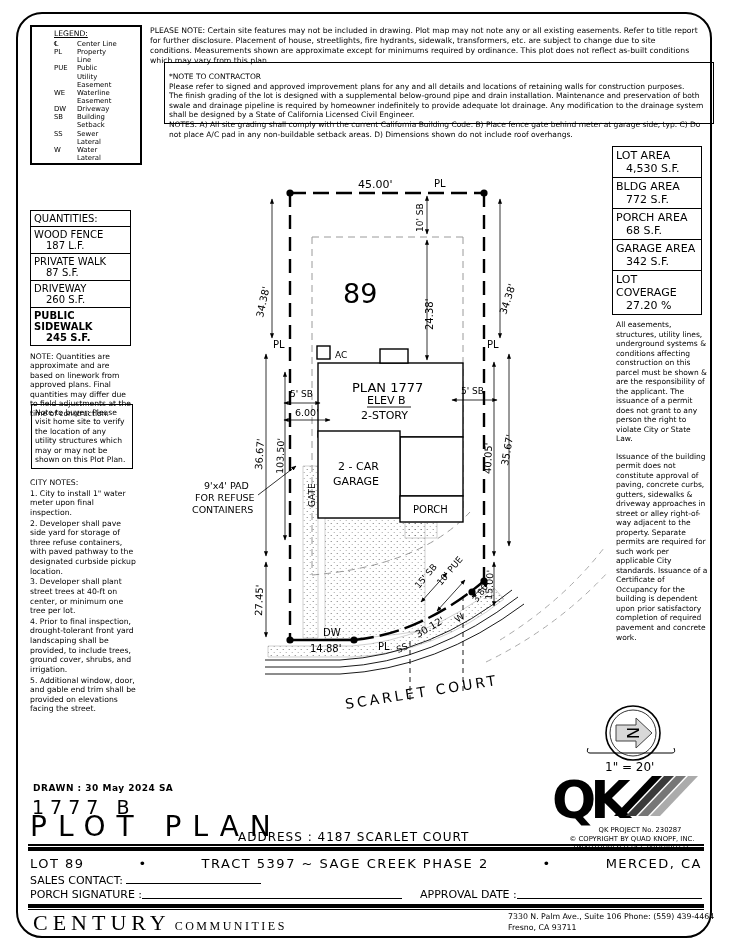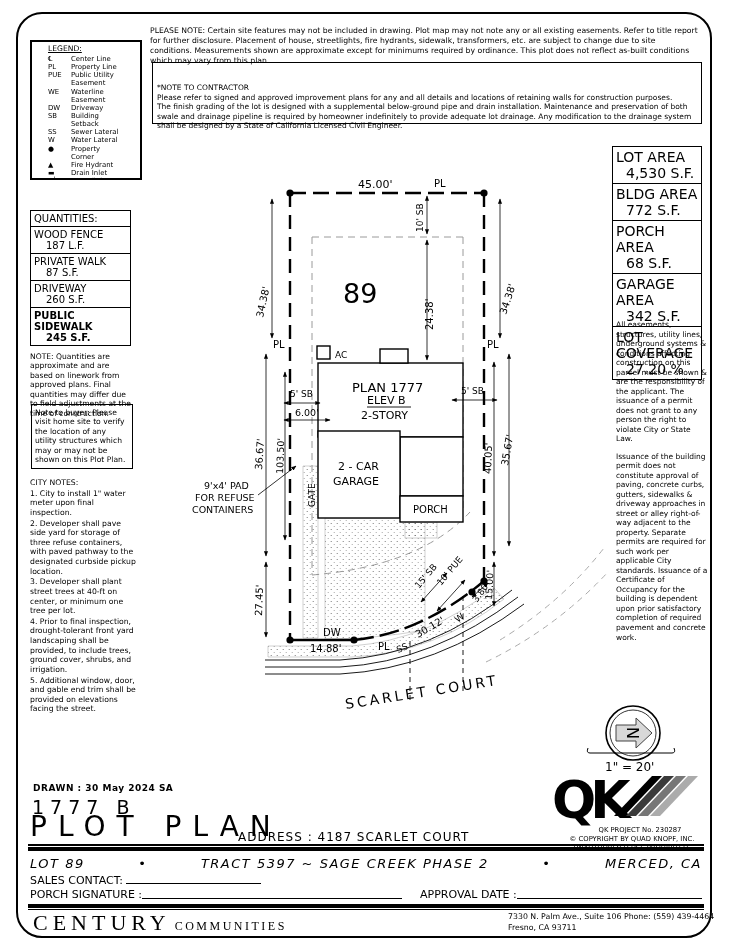--- a/index.html
+++ b/index.html
@@ -2,31 +2,31 @@
 <html><head>
 <meta charset="utf-8">
 <style>
   html,body{margin:0;padding:0;width:730px;height:946px;background:#fff;overflow:hidden;
     font-family:"DejaVu Sans",sans-serif;color:#000;}
   .abs{position:absolute;}
   .sheet{position:absolute;left:16px;top:12px;width:692px;height:922px;
     border:2.5px solid #000;border-radius:26px;}
   
   .legend{left:30px;top:25px;width:112px;height:140px;border:2px solid #000;
-    padding:3px 16px;font-size:6.9px;line-height:1.18;box-sizing:border-box;overflow:hidden;margin-top:15px;}
+    padding:3px 22px;font-size:6.9px;line-height:1.18;box-sizing:border-box;overflow:hidden;}
   .legend .ttl{text-decoration:underline;font-size:7.6px;margin-bottom:1px;}
   .lrow{display:flex;}
   .lsym{display:inline-block;width:23px;flex:none;}
   .llab{flex:1;}
   
   .pleasenote{left:150px;top:26px;width:548px;font-size:7.7px;line-height:1.3;}
-  .contractor{left:152px;top:62px;width:550px;height:62px;border:1.5px solid #000;
-    padding:20px 4px;font-size:7.5px;line-height:1.28;box-sizing:border-box;}
-  
-  .areas{left:612px;top:146px;width:90px;border:1.5px solid #000;font-size:14px;box-sizing:border-box;}
+  .contractor{left:164px;top:62px;width:550px;height:62px;border:1.5px solid #000;
+    padding:9px 4px;font-size:7.5px;line-height:1.28;box-sizing:border-box;}
+  
+  .areas{left:612px;top:146px;width:90px;border:1.5px solid #000;font-size:11px;box-sizing:border-box;}
   .arow{border-bottom:1.5px solid #000;padding:2px 3px;}
   .arow:last-child{border-bottom:none;}
   .arow .v{padding-left:10px;}
   .rnotes{left:616px;top:282px;width:92px;font-size:7.5px;line-height:1.27;margin-top:38px;}
   .rnotes p{margin:0 0 8px 0;}
   
   .quant{left:30px;top:210px;width:101px;border:1.5px solid #000;font-size:10px;box-sizing:border-box;}
   .qrow{border-bottom:1.5px solid #000;padding:2px 3px;}
   .qrow:last-child{border-bottom:none;font-weight:bold;}
   .qrow .v{padding-left:12px;}
@@ -34,21 +34,21 @@
   .buyernote{left:31px;top:404px;width:102px;border:1.5px solid #000;padding:3px;
     font-size:7.6px;line-height:1.25;box-sizing:border-box;}
   .citynotes{left:30px;top:478px;width:108px;font-size:7.7px;line-height:1.25;}
   .citynotes div{margin-bottom:1px;}
   
   .drawn{left:33px;top:783px;font-size:9px;letter-spacing:.5px;font-weight:bold;}
   .plancode{left:32px;top:796px;font-size:19px;letter-spacing:6px;}
   .bigtitle{left:30px;top:810px;font-size:28px;letter-spacing:11px;font-weight:500;}
   .addr{left:238px;top:830px;font-size:12px;letter-spacing:1px;}
   .bar{position:absolute;background:#000;}
-  .lotrow{left:30px;top:856px;width:672px;font-size:13px;letter-spacing:1.5px;display:flex;justify-content:space-between;font-style:italic;}
+  .lotrow{left:30px;top:856px;width:672px;font-size:13px;letter-spacing:1.5px;display:flex;justify-content:space-between;}
   .salesrow{left:30px;top:873px;font-size:11px;}
   .buyerrow{left:30px;top:888px;width:672px;font-size:11px;display:flex;}
   .uline{display:inline-block;border-bottom:1.2px solid #000;height:10px;}
   .century{left:33px;top:910px;font-family:"Liberation Serif",serif;}
   .century .c1{font-size:22px;letter-spacing:5px;}
   .century .c2{font-size:12px;letter-spacing:2.5px;}
   .office{left:508px;top:912px;font-size:7.8px;line-height:1.35;}
   svg text{font-family:"DejaVu Sans",sans-serif;fill:#000;}
 </style>
 </head>
@@ -118,20 +118,21 @@
       <span class="lsym">▨</span>
       <span class="llab">Concrete</span>
     </div>
 </div>
 
 <div class="abs pleasenote">PLEASE NOTE:  Certain site features may not be included in drawing.  Plot map may not note any or all existing easements. Refer to title report for further disclosure.  Placement of house, streetlights, fire hydrants, sidewalk, transformers, etc. are subject to change due to site conditions.  Measurements shown are approximate except for minimums required by ordinance.  This plot does not reflect as-built conditions which may vary from this plan.</div>
 <div class="abs contractor">
   <div>*NOTE TO CONTRACTOR</div>
   <div>Please refer to signed and approved improvement plans for any and all details and locations of retaining walls for construction purposes.</div>
   <div>The finish grading of the lot is designed with a supplemental below-ground pipe and drain installation.  Maintenance and preservation of both swale and drainage pipeline is required by homeowner indefinitely to provide adequate lot drainage.  Any modification to the drainage system shall be designed by a State of California Licensed Civil Engineer.</div>
+  <div>NOTES:  A) All site grading shall comply with the current California Building Code.  B) Place fence gate behind meter at garage side, typ.  C) Do not place A/C pad in any non-buildable setback areas.  D) Dimensions shown do not include roof overhangs.</div>
 </div>
 
 <div class="abs areas">
   <div class="arow">
       <div>LOT AREA</div>
       <div class="v">4,530 S.F.</div>
     </div>
   <div class="arow">
       <div>BLDG AREA</div>
       <div class="v">772 S.F.</div>

